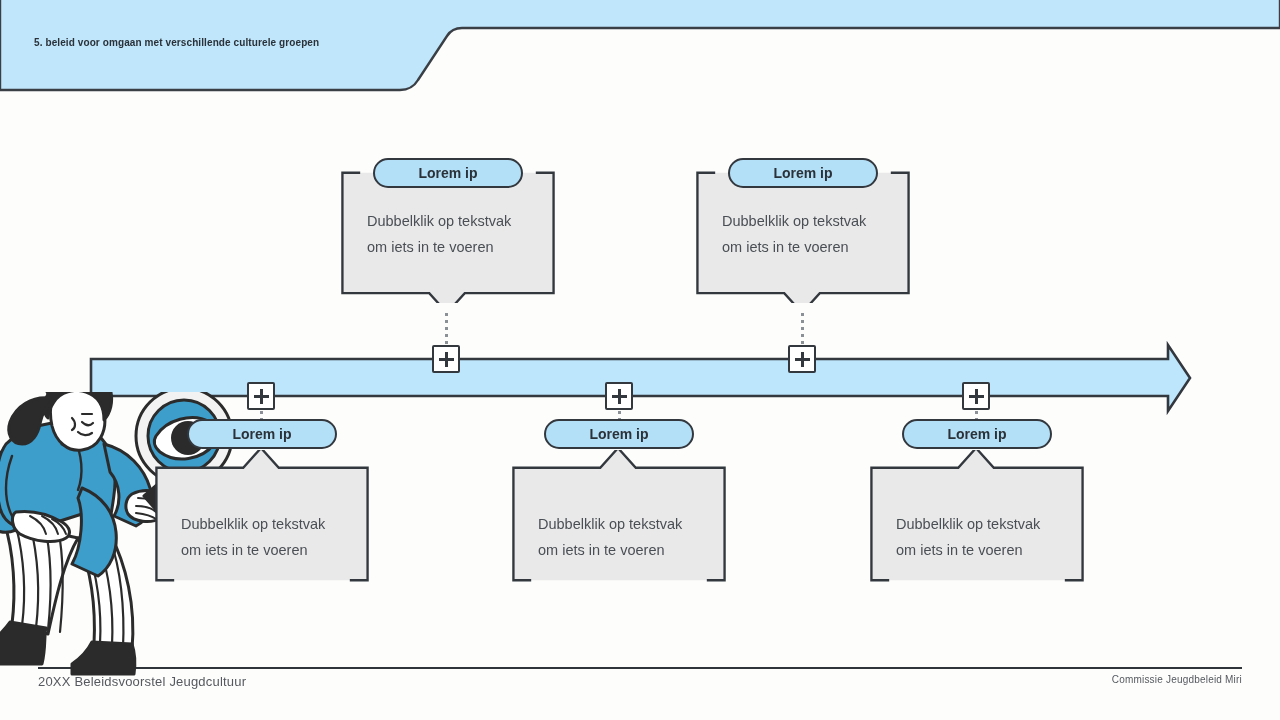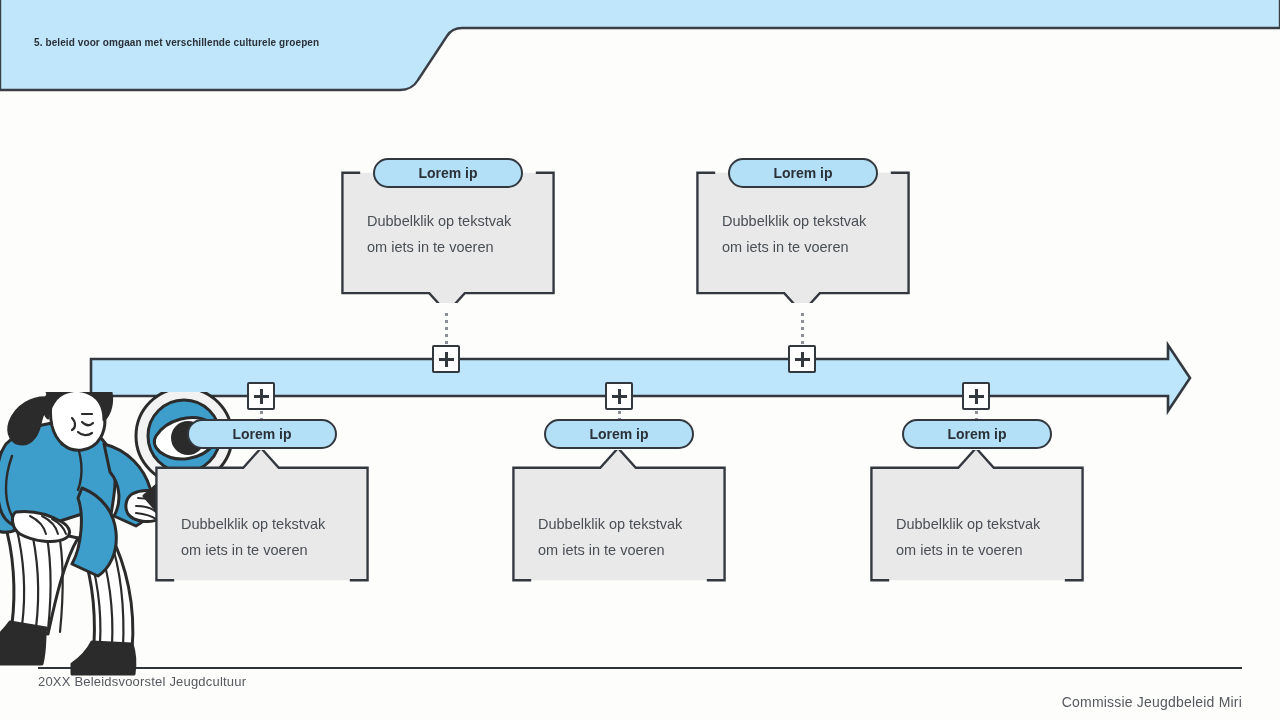--- a/index.html
+++ b/index.html
@@ -166,24 +166,23 @@
     left: 38px;
     top: 674px;
     font-size: 13px;
     color: #55595f;
     letter-spacing: 0.2px;
   }
   #footer-right {
     position: absolute;
     right: 38px;
     top: 674px;
-    font-size: 14px;
+    font-size: 10px;
     color: #55595f;
     letter-spacing: 0.2px;
-    margin-top: 20px;
   }
 </style>
 </head>
 <body>
 
 <svg id="header-banner" viewBox="0 0 1280 95">
   <path d="M 0,-4 L 1280,-4 L 1280,28 L 462,28 Q 452,28 447,36 L 418,80 Q 412,90 400,90 L 0,90 Z" fill="#bfe6fb" stroke="#3a3f46" stroke-width="2.4"></path>
 </svg>
 <div id="header-title">5. beleid voor omgaan met verschillende culturele groepen</div>
 

